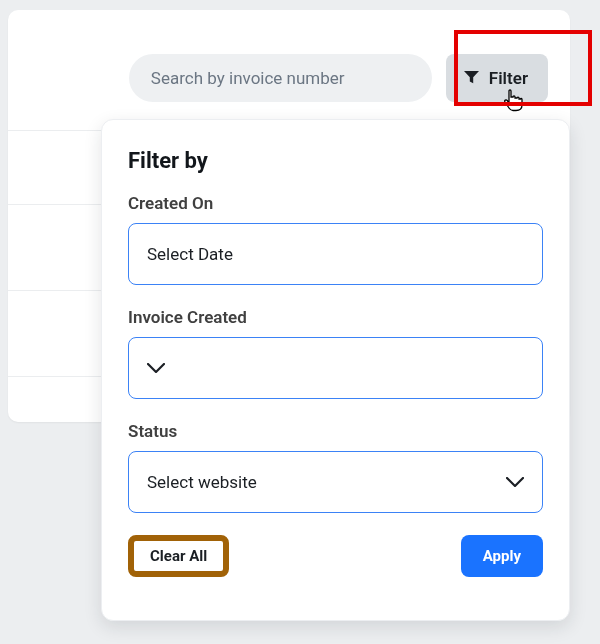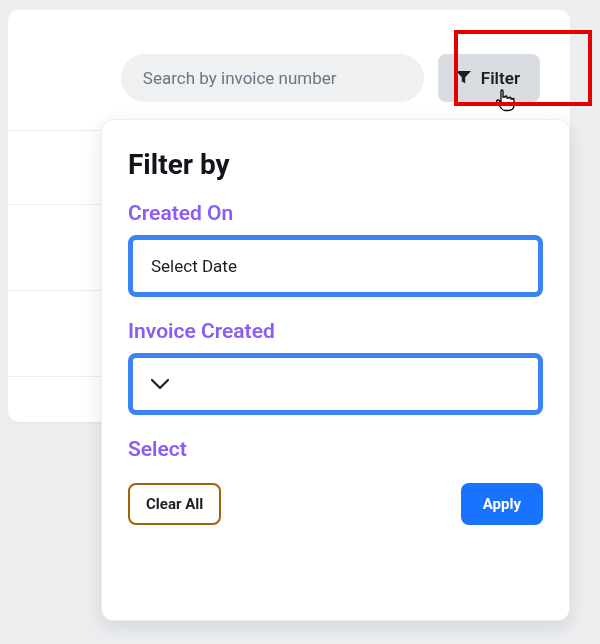--- a/index.html
+++ b/index.html
@@ -42,21 +42,21 @@
     .line4 { position:absolute; top:376px; }
 
     .toolbar {
       position: absolute;
       left: 8px;
       top: 10px;
       width: 562px;
       display: flex;
       justify-content: flex-end;
       align-items: center;
-      padding: 44px 30px 0 0;
+      padding: 44px 22px 0 0;
       gap: 14px;
     }
     .search {
       width: 303px;
       height: 48px;
       border-radius: 28px;
       background: #eef0f2;
       display: flex;
       align-items: center;
       padding: 0 22px;
@@ -109,36 +109,36 @@
       top: 119px;
       width: 469px;
       height: 502px;
       background: #ffffff;
       border-radius: 12px;
       border: 1px solid #eceef1;
       box-shadow: 0 6px 18px rgba(26, 32, 44, 0.12);
       padding: 28px 26px 24px 26px;
     }
     .panel-title {
-      font-size: 28px;
+      font-size: 22px;
       font-weight: 700;
       color: #12161b;
       margin-bottom: 20px;
     }
     .field-group { margin-bottom: 22px; }
     .field-label {
-      font-size: 21px;
+      font-size: 17px;
       font-weight: 600;
-      color: #8b5cf6;
+      color: #404040;
       margin-bottom: 10px;
     }
     .field-ctrl {
       width: 100%;
       height: 62px;
-      border: 5px solid #3b82f6;
+      border: 1px solid #3b82f6;
       border-radius: 8px;
       background: #ffffff;
       display: flex;
       align-items: center;
       padding: 0 18px;
       justify-content: space-between;
       cursor: pointer;
     }
     .field-ctrl .value {
       font-size: 17px;
@@ -149,21 +149,21 @@
     .panel-actions {
       display: flex;
       justify-content: space-between;
       align-items: center;
       margin-top: 8px;
     }
     .btn-clear {
       height: 42px;
       padding: 0 16px;
       border-radius: 8px;
-      border: 2px solid #a16207;
+      border: 6px solid #a16207;
       background: #ffffff;
       font-size: 15px;
       font-weight: 700;
       color: #1b1f24;
       cursor: pointer;
     }
     .btn-apply {
       height: 42px;
       padding: 0 22px;
       border-radius: 8px;
@@ -222,20 +222,28 @@
     <div class="field-ctrl">
       <span class="chev">
         <svg width="18" height="10" viewBox="0 0 18 10">
             <path d="M1 1 L9 9 L17 1" fill="none" stroke="#1b1f24" stroke-width="2.2" stroke-linecap="round" stroke-linejoin="round"></path>
           </svg>
       </span>
     </div>
   </div>
 
   <div class="field-group">
-    <div class="field-label">Select</div>
+    <div class="field-label">Status</div>
+    <div class="field-ctrl">
+      <span class="value">Select website</span>
+      <span class="chev">
+        <svg width="18" height="10" viewBox="0 0 18 10">
+            <path d="M1 1 L9 9 L17 1" fill="none" stroke="#1b1f24" stroke-width="2.2" stroke-linecap="round" stroke-linejoin="round"></path>
+          </svg>
+      </span>
+    </div>
   </div>
 
   <div class="panel-actions">
     <button class="btn-clear">Clear All</button>
     <button class="btn-apply">Apply</button>
   </div>
 </div>
 
 </body></html>

